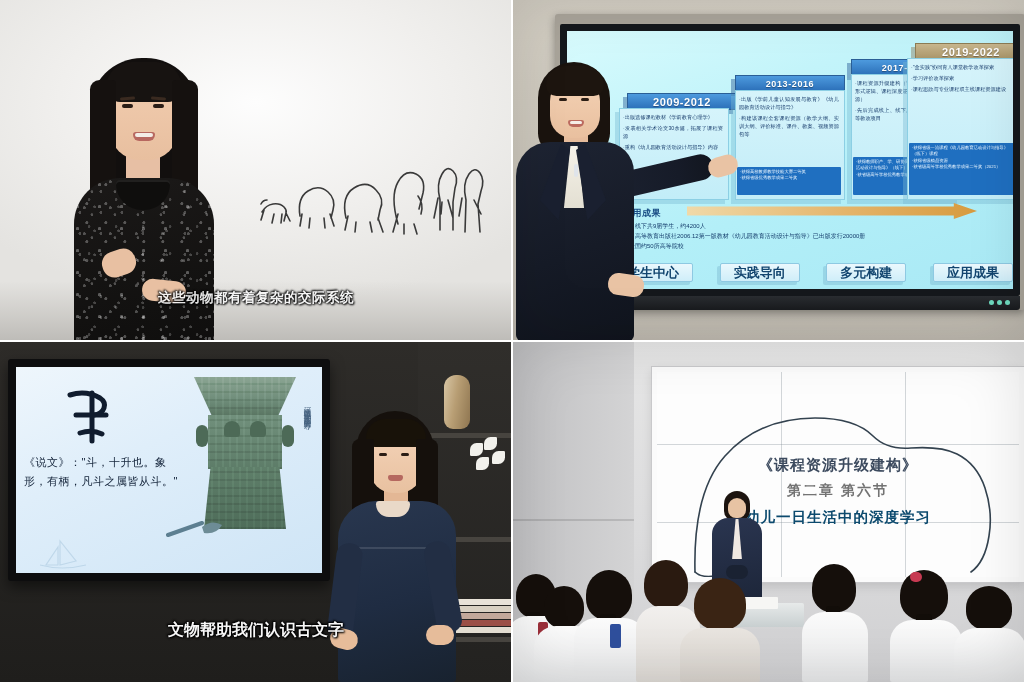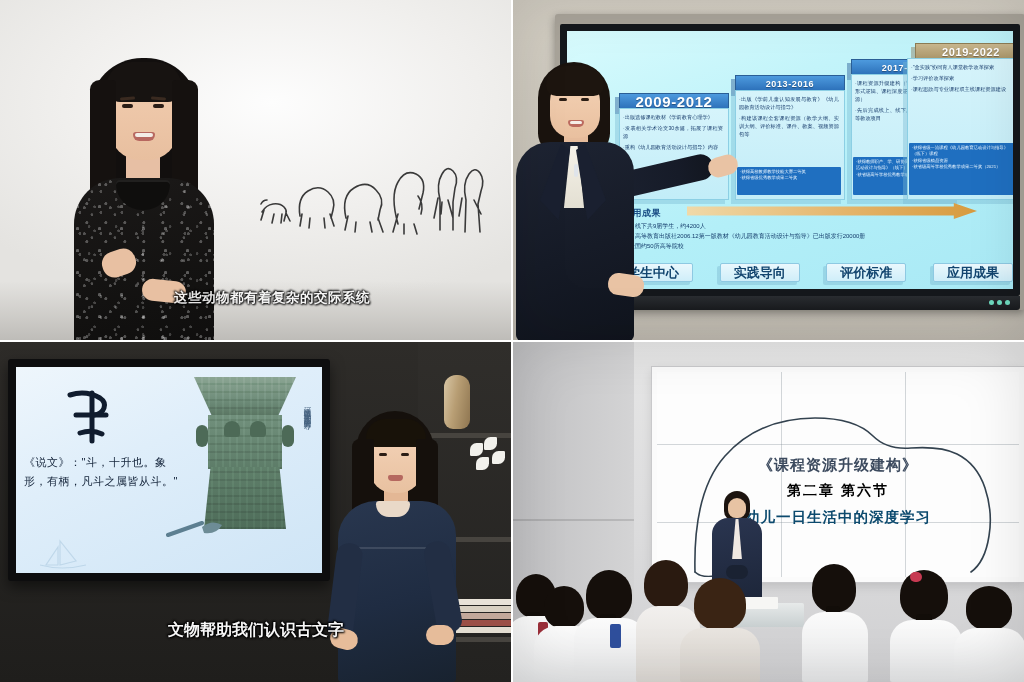--- a/index.html
+++ b/index.html
@@ -14,21 +14,21 @@
     position: relative;
     width: 1024px;
     height: 682px;
     overflow: hidden;
     background: #111;
   }
   .quad {
     position: absolute;
     overflow: hidden;
   }
-  #q-tl { left: 0;   top: 0;   width: 512px; height: 341px; padding-left: 32px; }
+  #q-tl { left: 0;   top: 0;   width: 512px; height: 341px; }
   #q-tr { left: 512px; top: 0; width: 512px; height: 341px; }
   #q-bl { left: 0;   top: 341px; width: 512px; height: 341px; }
   #q-br { left: 512px; top: 341px; width: 512px; height: 341px; }
 
   
   #q-tl { background: #f2f2f0; }
   .studio-bg {
     position: absolute; inset: 0;
     background:
       radial-gradient(ellipse 70% 60% at 50% 30%, #fdfdfd 0%, #f0efed 55%, #e4e3e0 100%);
@@ -326,21 +326,21 @@
   }
   .proj-screen { position:absolute; inset:0; background:#fdfdfd; overflow:hidden; }
   .proj-grid-v { position:absolute; top:0; bottom:0; width:1px; background: rgba(130,140,150,.35); }
   .proj-grid-h { position:absolute; left:0; right:0; height:1px; background: rgba(130,140,150,.35); }
   .proj-title {
     position:absolute; left:0; right:0; top: 84px; text-align:center;
     color: #3c4a5e; font-size: 15px; font-weight: 700; letter-spacing: 1px;
   }
   .proj-sub {
     position:absolute; left:0; right:0; top: 110px; text-align:center;
-    color: #000000; font-size: 14px; font-weight: 700; letter-spacing: 2px;
+    color: #737373; font-size: 14px; font-weight: 700; letter-spacing: 2px;
   }
   .proj-sub2 {
     position:absolute; left:0; right:0; top: 136px; text-align:center;
     color: #0c4a6e; font-size: 14.5px; font-weight: 700; letter-spacing: 1px;
   }
   .teacher4 { position:absolute; left: 196px; top: 150px; width: 58px; height: 114px; }
   .t4-head { position:absolute; left:16px; top:0; width:26px; height:30px; background:#1c140f; border-radius: 13px 13px 10px 10px; }
   .t4-face { position:absolute; left:20px; top:7px; width:18px; height:20px; background:#e7c3a3; border-radius: 9px 9px 8px 8px; }
   .t4-body { position:absolute; left:4px; top:27px; width:50px; height:87px; background: linear-gradient(170deg,#2a3550,#1c2538); border-radius: 16px 16px 3px 3px; }
   .t4-shirt { position:absolute; left:22px; top:28px; width:14px; height:40px; background:#efe8e2; clip-path: polygon(40% 0, 60% 0, 85% 100%, 15% 100%); }
@@ -409,21 +409,21 @@
     <div class="sub-cn">这些动物都有着复杂的交际系统</div>
   </div>
 
   <div class="quad" id="q-tr">
     <div class="wall-tr"></div>
     <div class="board-frame"></div>
 
     <div class="board-bezel">
       <div class="board-screen">
 
-        <div class="tl-head" style="left:52px; top:62px; width:108px; height:15px; font-size:15px;">2009-2012</div>
+        <div class="tl-head" style="left:60px; top:62px; width:108px; height:15px; font-size:11px;">2009-2012</div>
         <div class="tl-box" style="left:52px; top:77px; width:108px; height:90px; background:linear-gradient(180deg,#d6f4fb,#c2edf8); border:1px solid #8ccfe4; box-shadow:-4px 4px 0 rgba(120,185,210,.4);"></div>
         <div class="tl-body" style="left:52px; top:79px; width:108px; height:88px;">
           <p>·出版选修课程教材《学前教育心理学》</p>
           <p>·发表相关学术论文30余篇，拓展了课程资源</p>
           <p>·重构《幼儿园教育活动设计与指导》内容</p>
         </div>
 
         <div class="tl-head" style="left:168px; top:44px; width:108px; height:15px; font-size:9px;">2013-2016</div>
         <div class="tl-box" style="left:168px; top:59px; width:108px; height:108px; background:linear-gradient(180deg,#d6f4fb,#c2edf8); border:1px solid #8ccfe4; box-shadow:-4px 4px 0 rgba(120,185,210,.4);"></div>
         <div class="tl-body" style="left:168px; top:61px; width:108px; height:72px;">
@@ -467,21 +467,21 @@
         </div>
         <div class="results-lines">
           <p>·慕课：线下共9届学生，约4200人</p>
           <p>·教材：高等教育出版社2006.12第一版教材《幼儿园教育活动设计与指导》已出版发行20000册</p>
           <p>·覆盖全国约50所高等院校</p>
         </div>
 
         <div class="pill-row">
           <div class="pill">学生中心</div>
           <div class="pill">实践导向</div>
-          <div class="pill">评价标准</div>
+          <div class="pill">多元构建</div>
           <div class="pill">应用成果</div>
         </div>
       </div>
     </div>
 
     <div class="board-bottombar">
       <div class="board-leds">
         <i></i>
         <i></i>
         <i></i>

